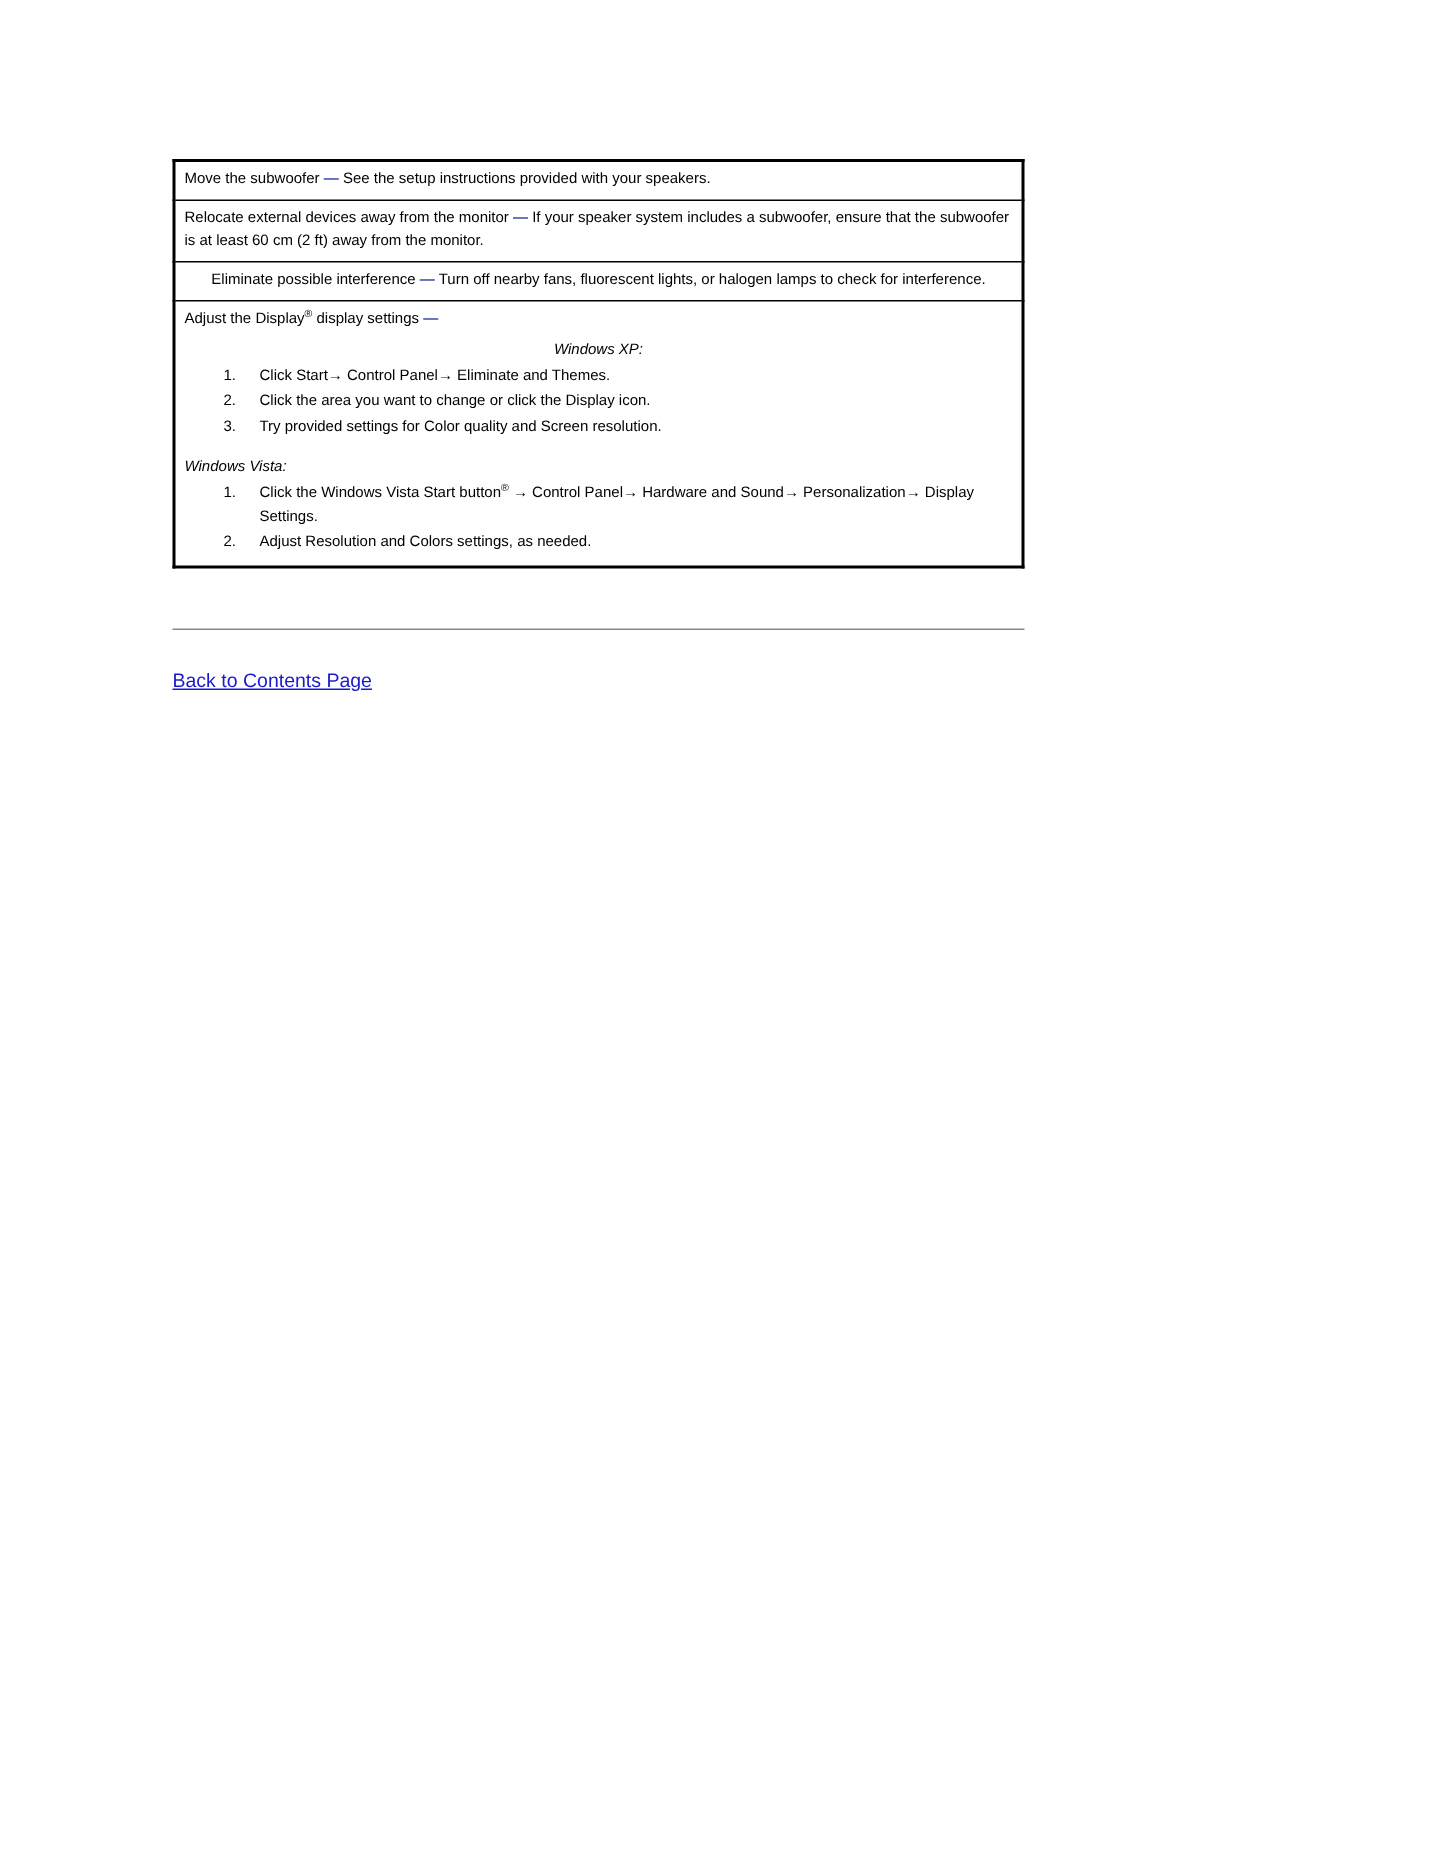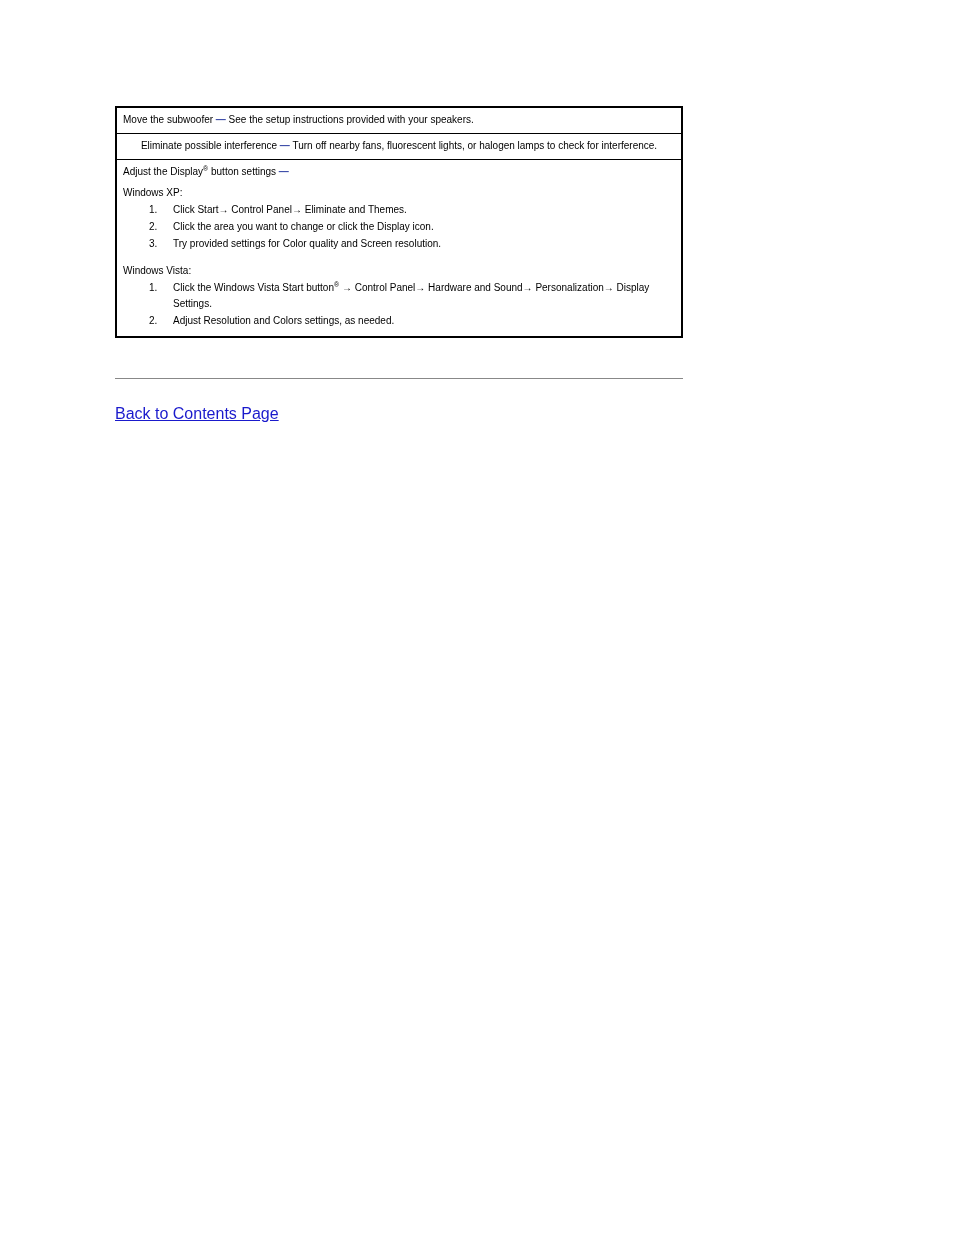--- a/index.html
+++ b/index.html
@@ -56,66 +56,71 @@
   }
   hr.sep {
     border: none;
     border-top: 1px solid #888;
     margin: 40px 0 26px 0;
   }
   a.back {
     color: #1a1acc;
     text-decoration: underline;
     font-family: Verdana, Geneva, sans-serif;
-    font-size: 16px;
+    font-size: 13px;
   }
 </style>
 </head>
 <body>
 
 <div class="page">
 
   <table class="main">
     <tbody>
 
       <tr>
         <td>
           <span>Move the subwoofer </span><span class="dash">—</span><span> See the setup instructions provided with your speakers.</span>
         </td>
       </tr>
 
+      <tr>
+        <td>
+          <span>Relocate external devices away from the monitor </span><span class="dash">—</span><span> If your speaker system includes a subwoofer, ensure that the subwoofer is at least 60 cm (2 ft) away from the monitor.</span>
+        </td>
+      </tr>
 
       <tr>
         <td class="center-cell">
           <span>Eliminate possible interference </span><span class="dash">—</span><span> Turn off nearby fans, fluorescent lights, or halogen lamps to check for interference.</span>
         </td>
       </tr>
 
       <tr>
         <td>
           <div>
-            <span>Adjust the Display</span><span class="sup">®</span><span> button settings </span><span class="dash">—</span><span> </span>
+            <span>Adjust the Display</span><span class="sup">®</span><span> display settings </span><span class="dash">—</span><span> </span>
           </div>
           <div style="height:6px;"></div>
-          <div style="">Windows XP:</div>
+          <div style="font-style:italic;text-align:center;">Windows XP:</div>
           <div style="padding-left:26px; margin-top:2px;">
             <div class="step">
                 <span class="num">1.</span>
                 <span class="txt">Click Start→ Control Panel→ Eliminate and Themes.</span>
               </div>
             <div class="step">
                 <span class="num">2.</span>
                 <span class="txt">Click the area you want to change or click the Display icon.</span>
               </div>
             <div class="step">
                 <span class="num">3.</span>
                 <span class="txt">Try provided settings for Color quality and Screen resolution.</span>
               </div>
           </div>
-          <div style="margin-top:12px;">Windows Vista:</div>
+          <div style="font-style:italic; margin-top:12px;">Windows Vista:</div>
           <div style="padding-left:26px; margin-top:2px;">
             <div class="step">
               <span class="num">1.</span>
               <span class="txt">
                 <span>Click the Windows Vista Start button</span><span class="sup">®</span><span> → Control Panel→ Hardware and Sound→ Personalization→ Display Settings.</span>
               </span>
             </div>
             <div class="step">
               <span class="num">2.</span>
               <span class="txt">

